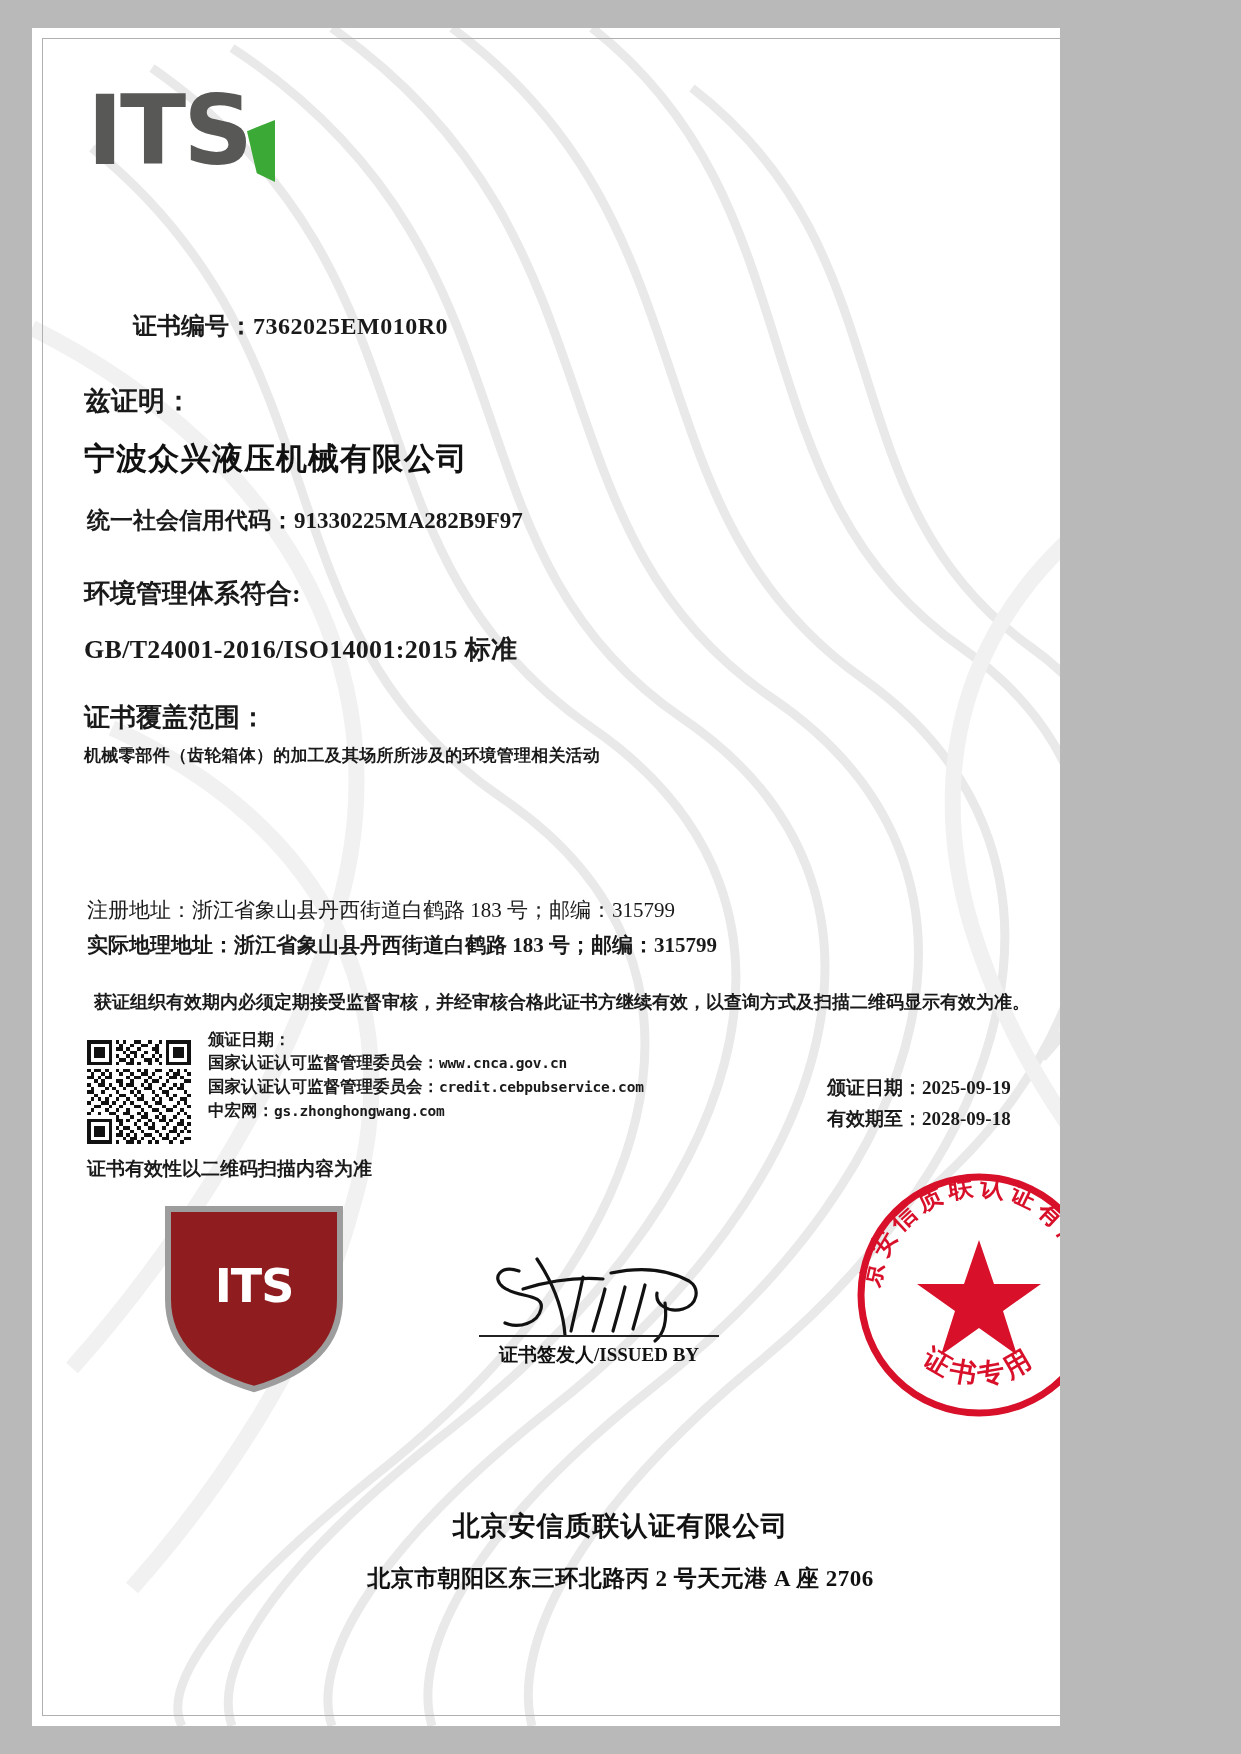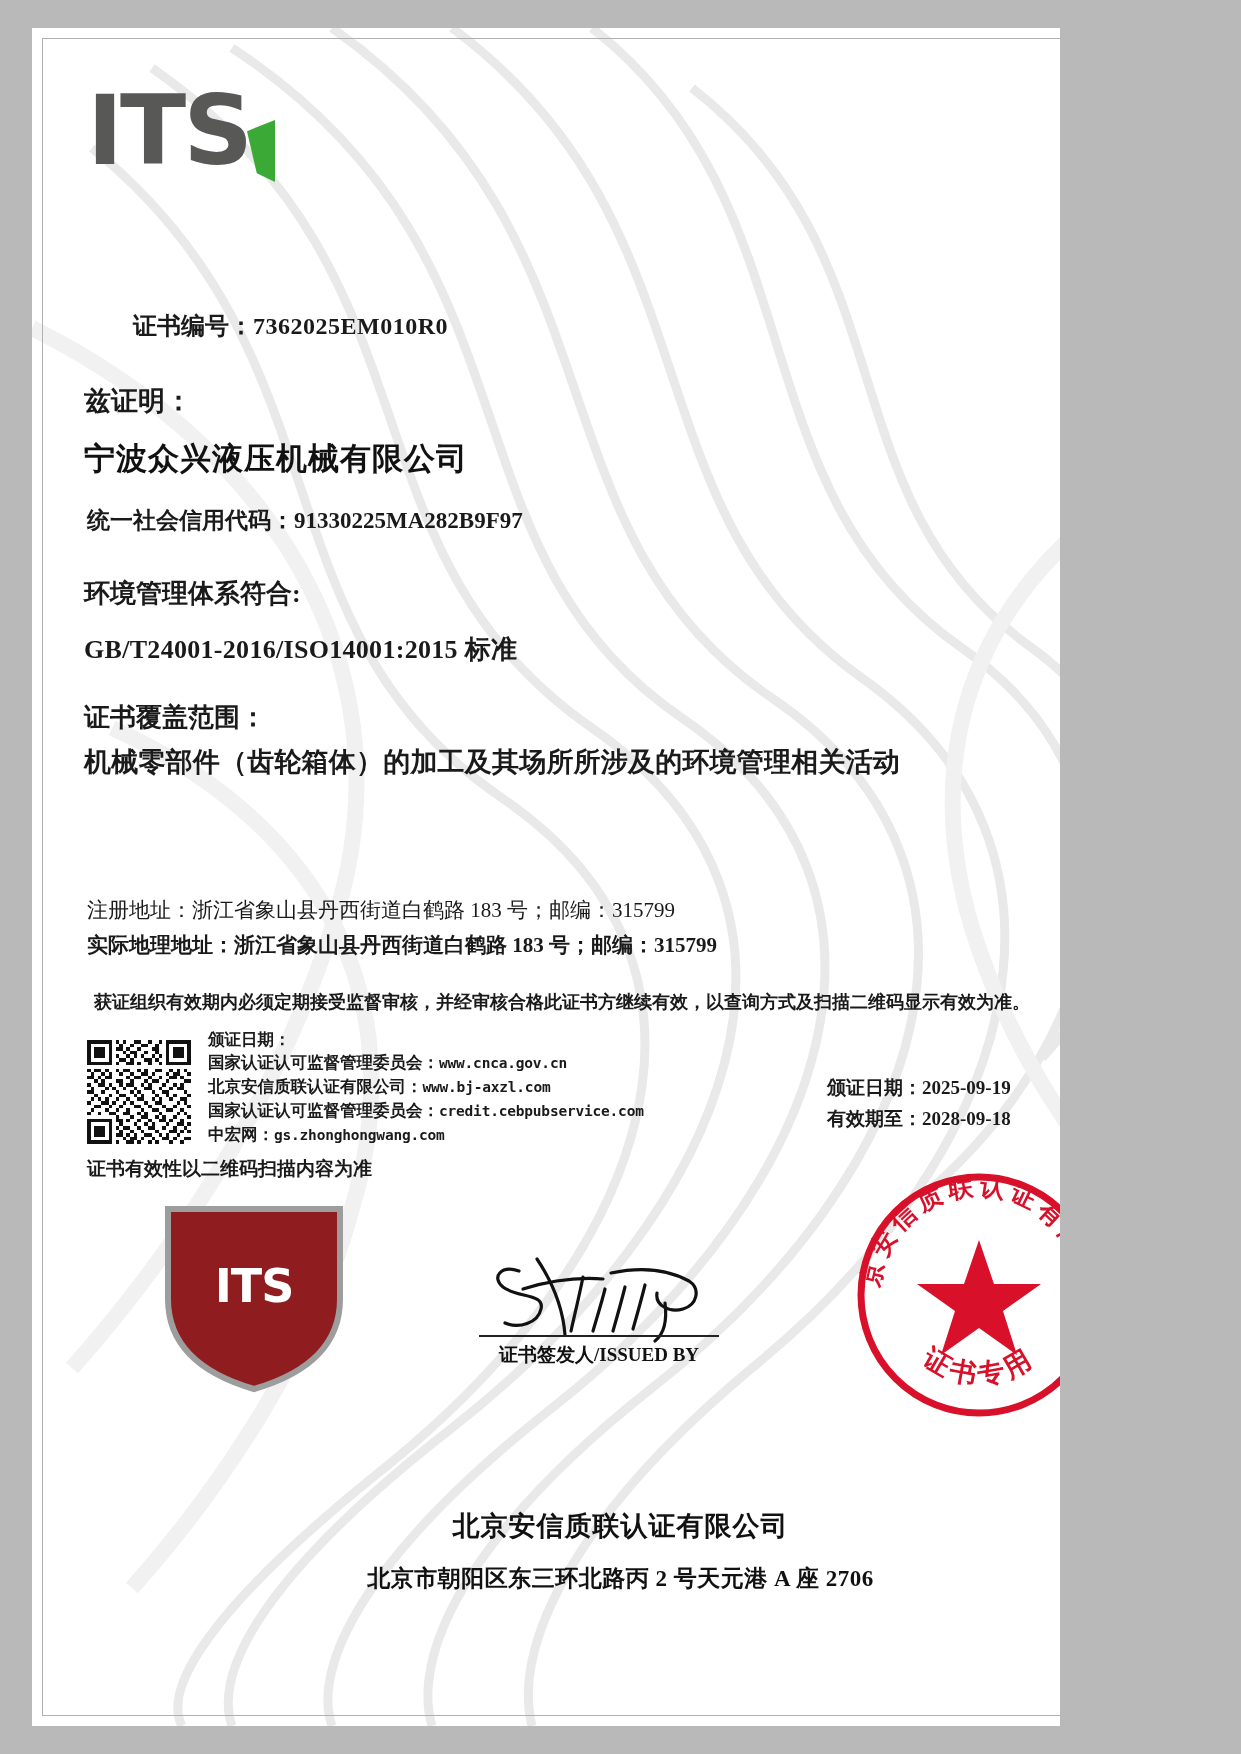--- a/index.html
+++ b/index.html
@@ -145,21 +145,21 @@
     left: 52px;
     top: 672px;
     font-size: 26px;
     font-weight: bold;
     color: #1a1a1a;
   }
   .scope-text {
     position: absolute;
     left: 52px;
     top: 716px;
-    font-size: 27px;
+    font-size: 17px;
     font-weight: bold;
     color: #1a1a1a;
     letter-spacing: 0.2px;
   }
   .addr1 {
     position: absolute;
     left: 55px;
     top: 868px;
     font-size: 21px;
     font-weight: normal;
@@ -584,23 +584,20 @@
         </g>
       </svg>
     </div>
 
     <div class="query-block">
       <div>颁证日期：</div>
       <div>
         <span>国家认证认可监督管理委员会：</span><span class="mono">www.cnca.gov.cn</span>
       </div>
       <div>
-        <span>北京安信质联认证有限公司：</span><span class="mono">www.bj-axzl.com</span>
-      </div>
-      <div>
         <span>国家认证认可监督管理委员会：</span><span class="mono">credit.cebpubservice.com</span>
       </div>
       <div>
         <span>中宏网：</span><span class="mono">gs.zhonghongwang.com</span>
       </div>
     </div>
 
     <div class="validity-note">证书有效性以二维码扫描内容为准</div>
 
     <div class="dates">

